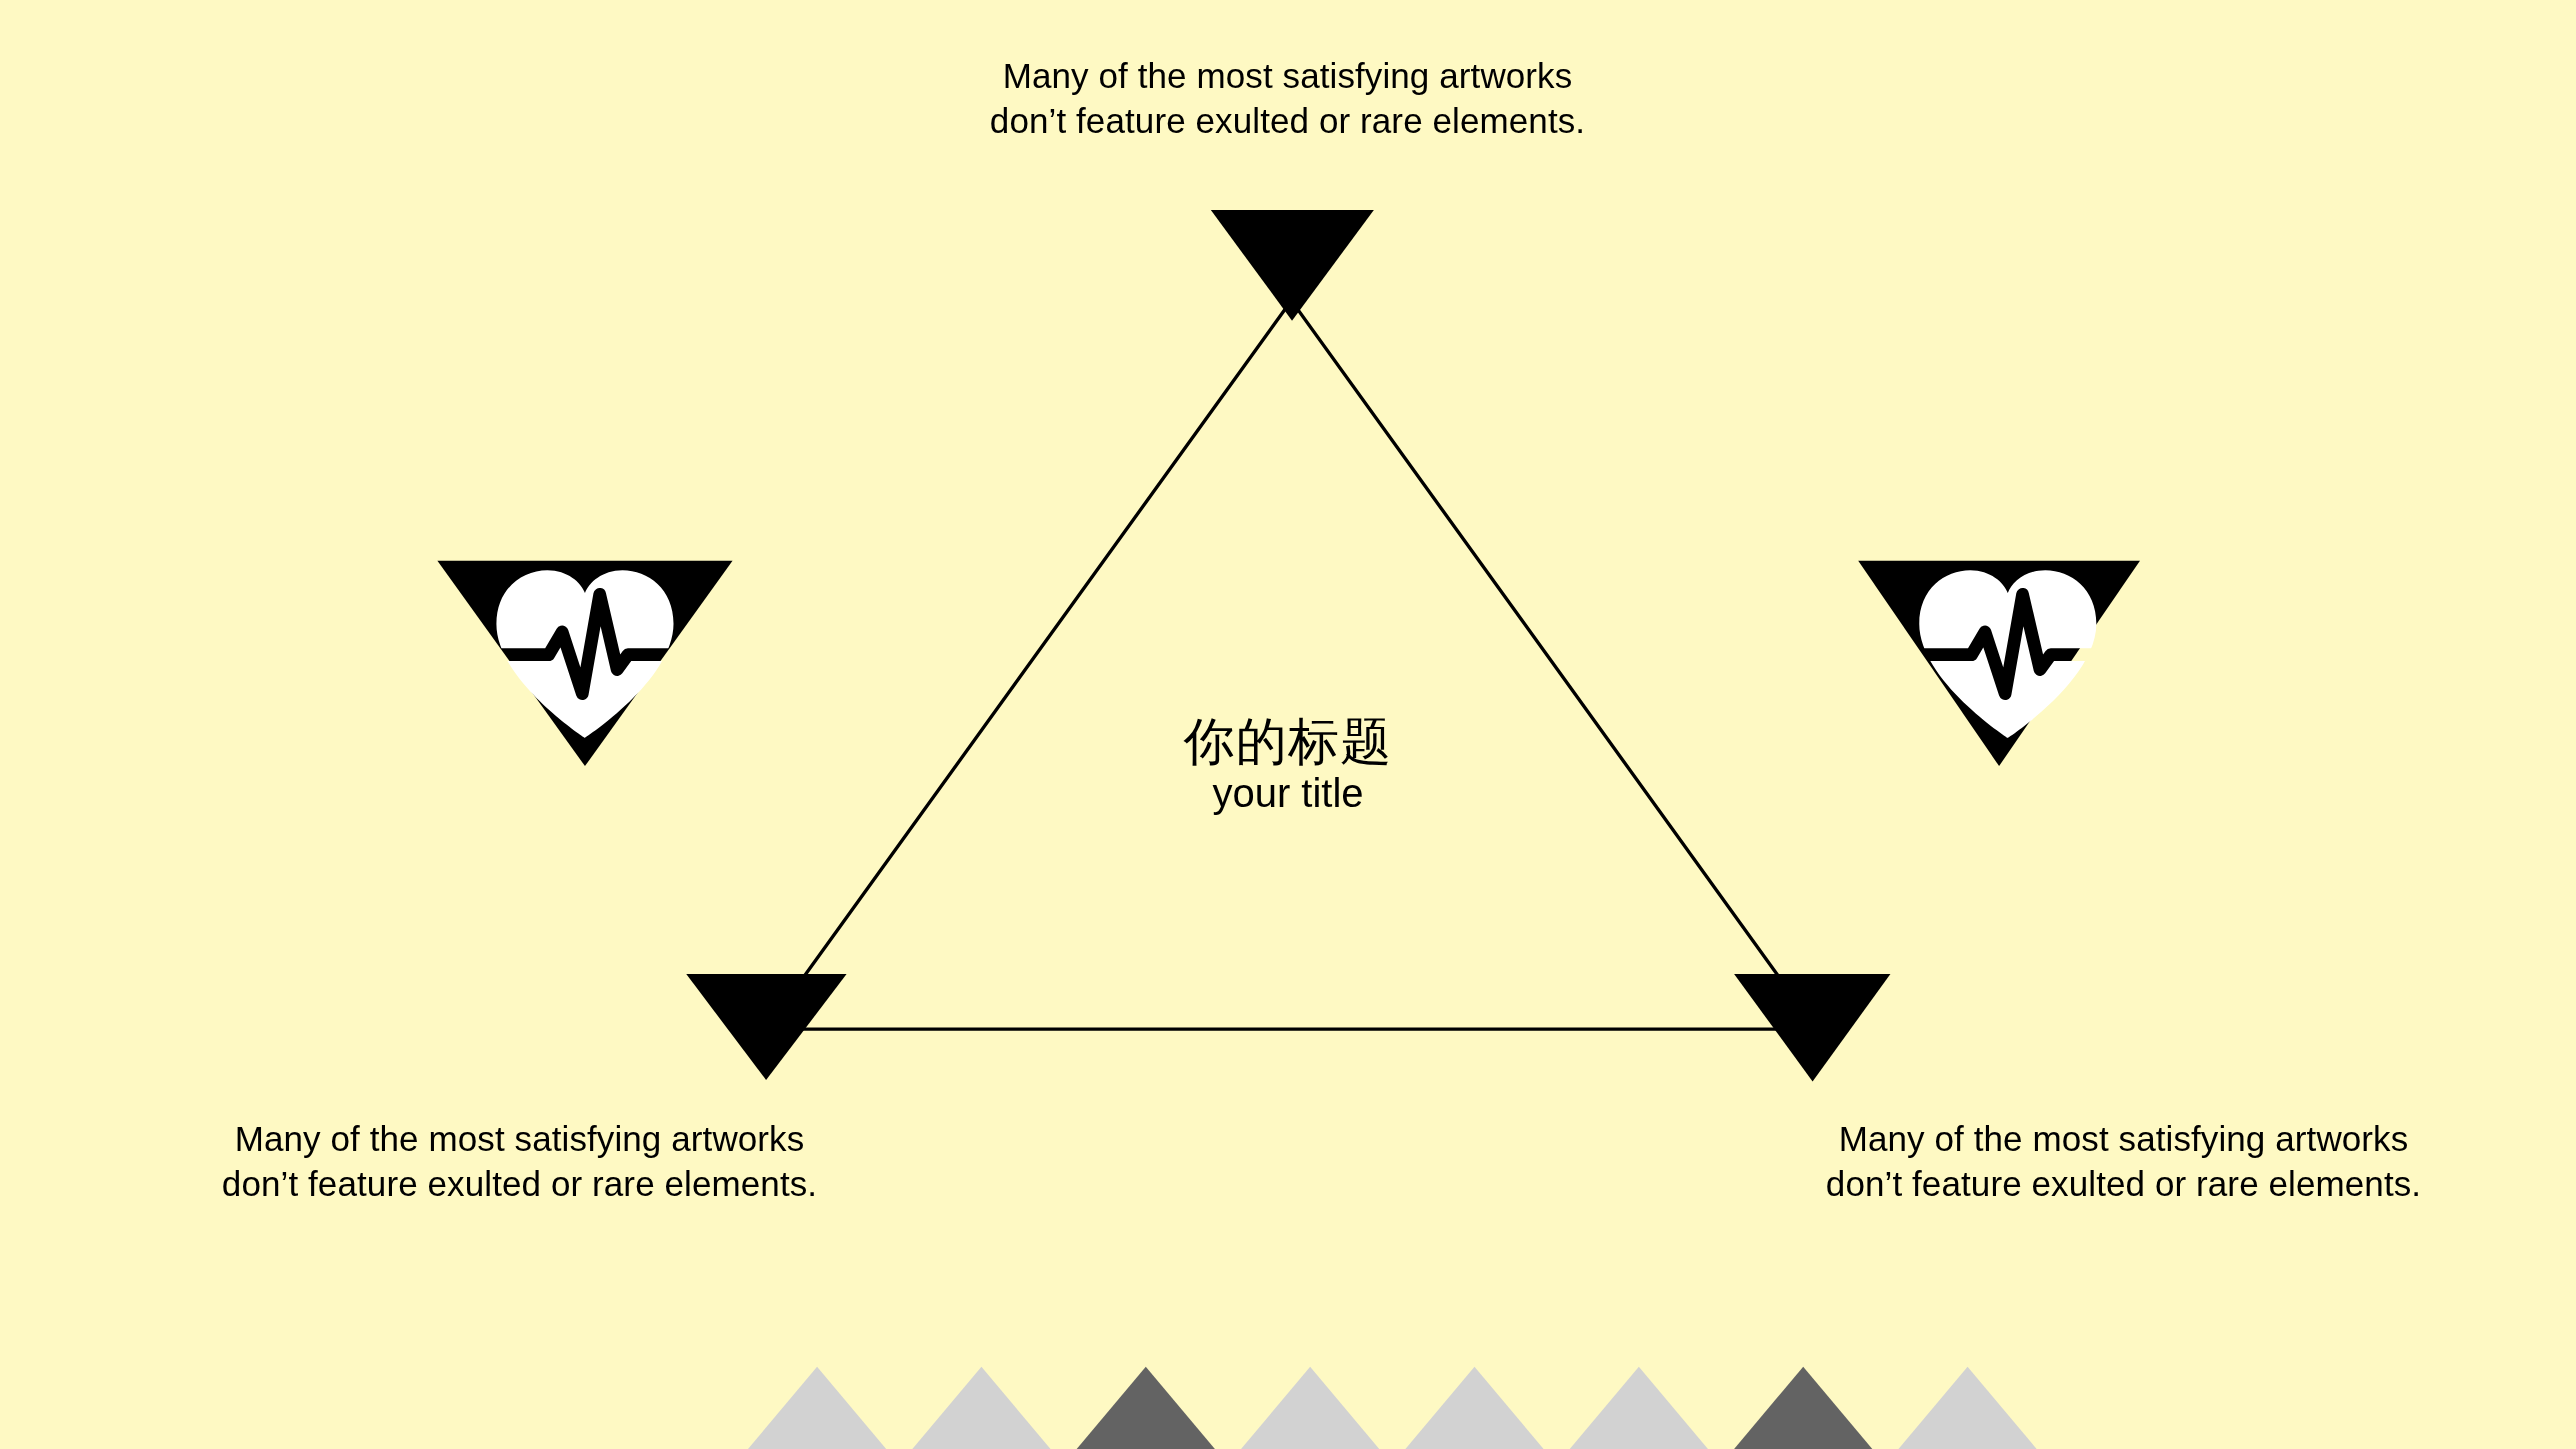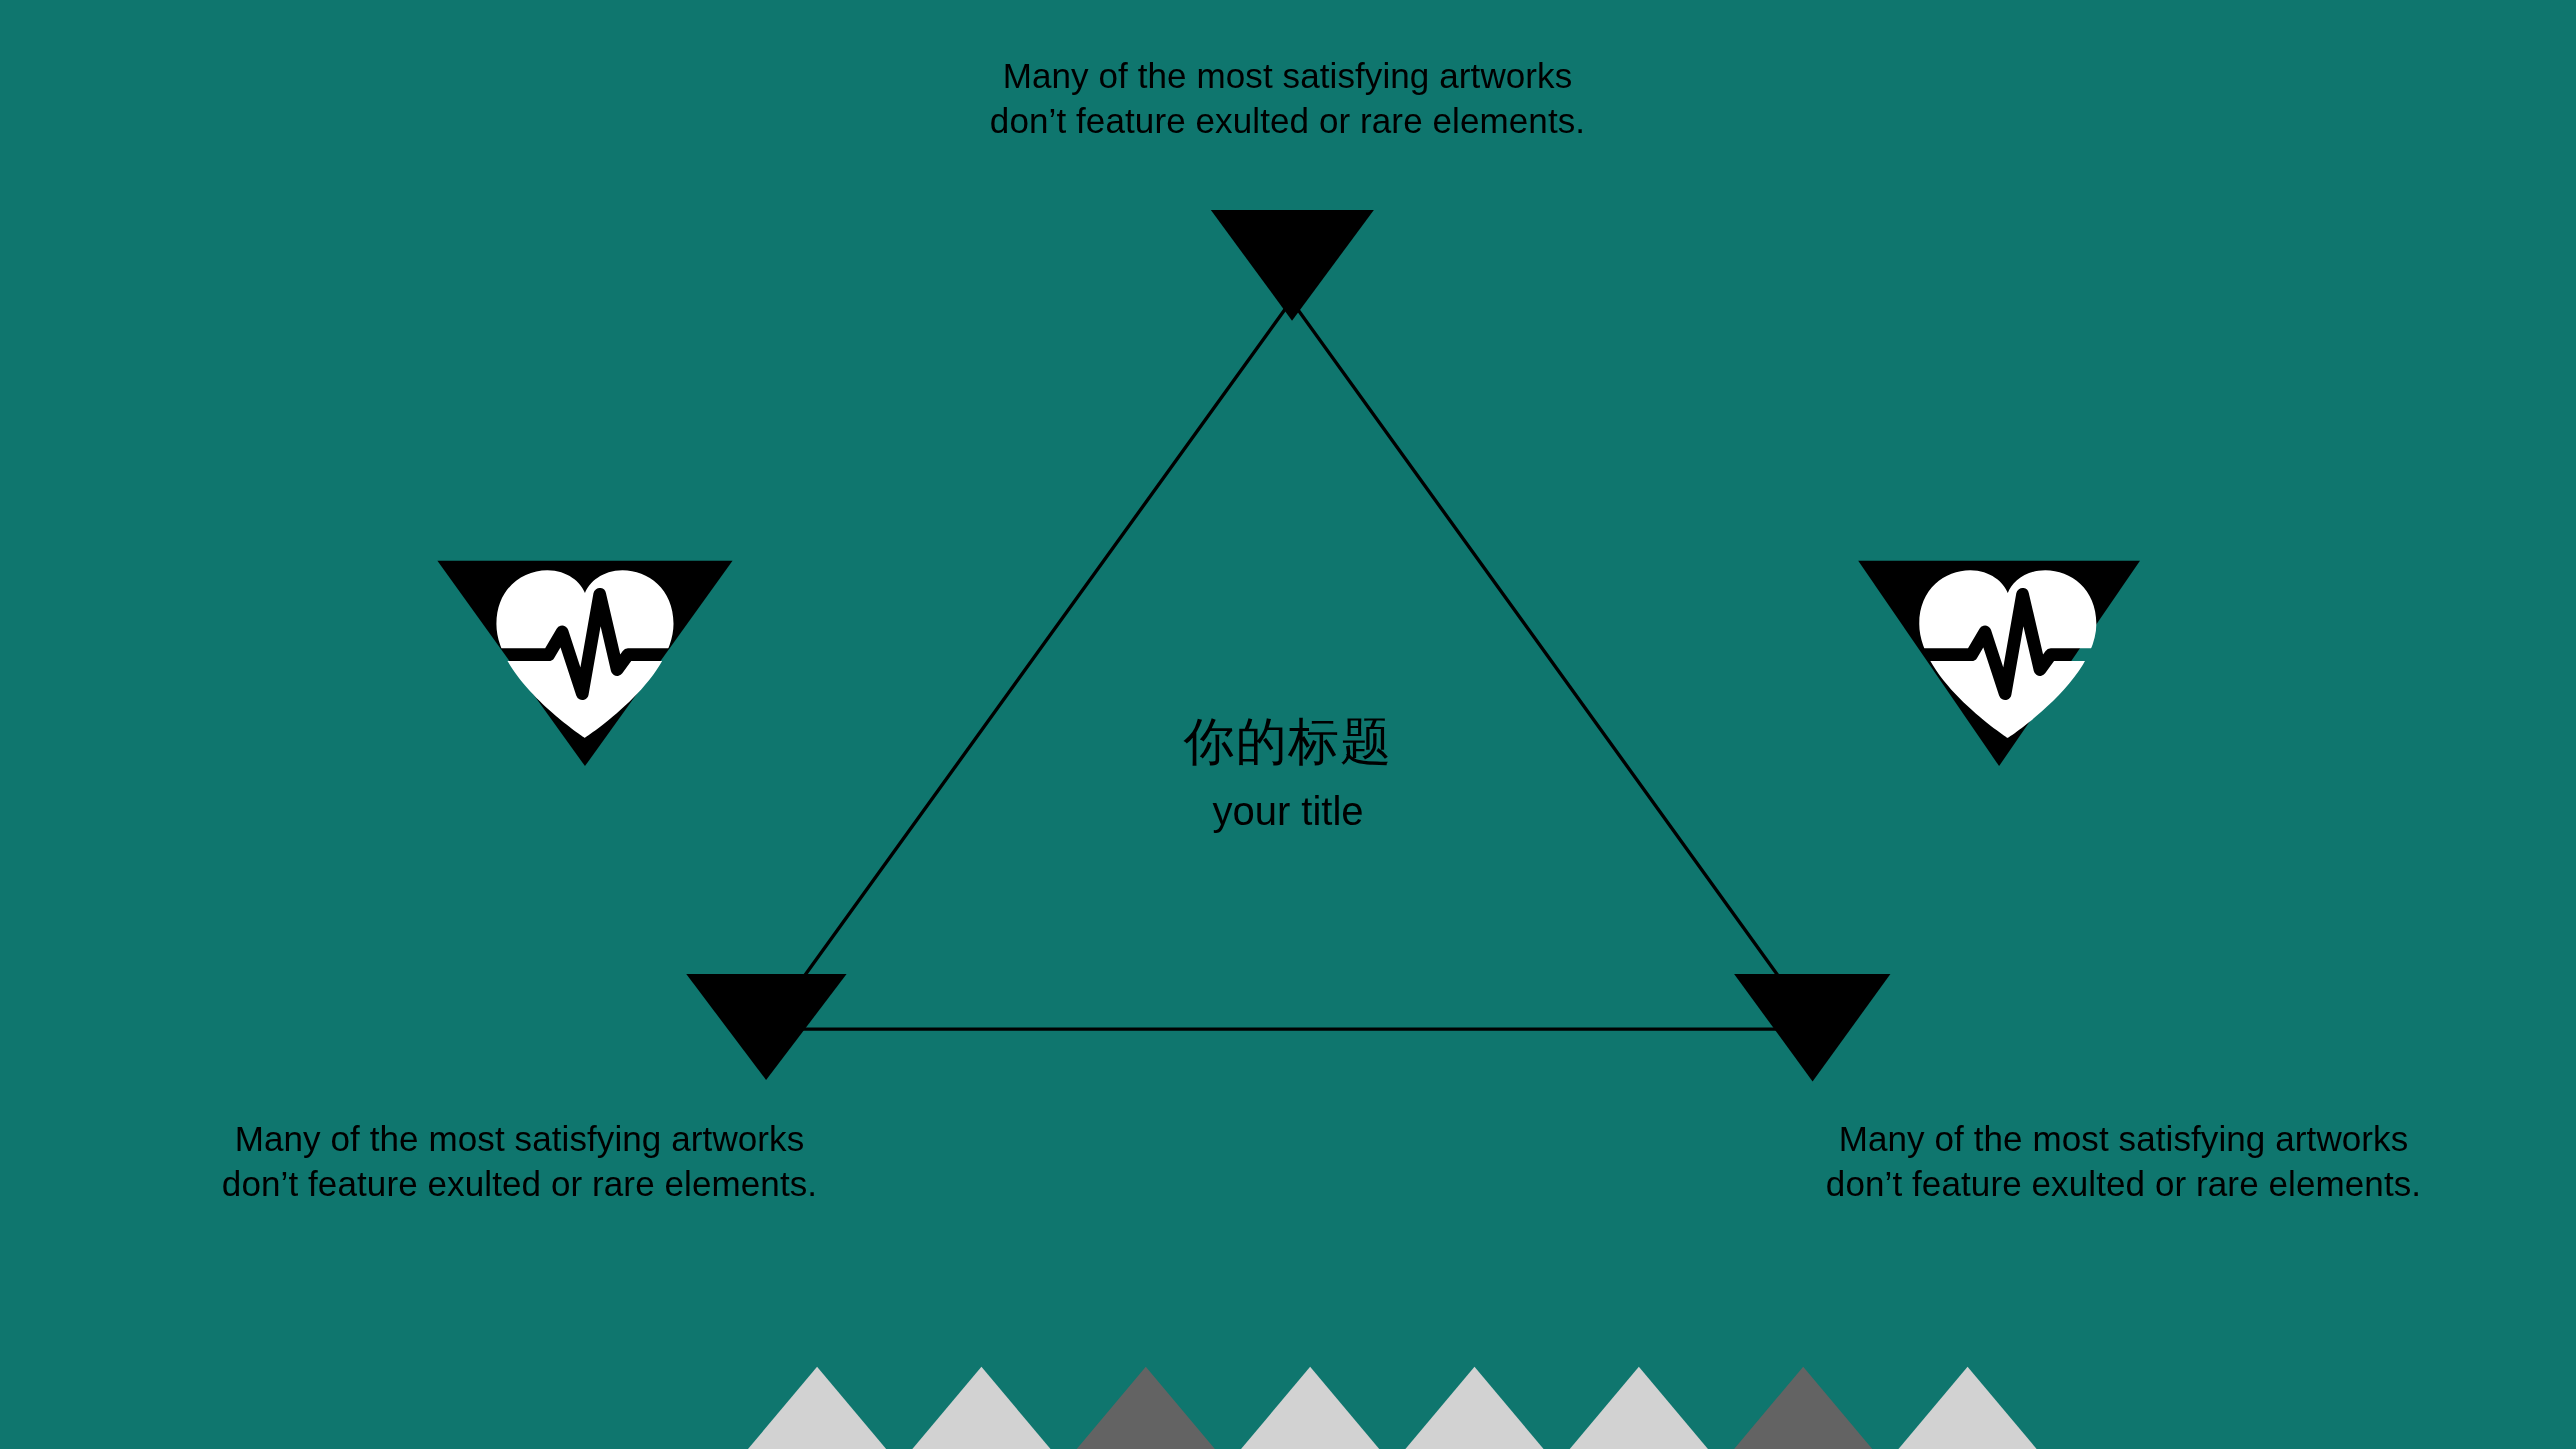--- a/index.html
+++ b/index.html
@@ -16,21 +16,21 @@
     color: #000000;
     position: relative;
   }
 
   #slide {
     position: absolute;
     left: 0;
     top: 0;
     width: 2576px;
     height: 1449px;
-    background: #0f766e;
+    background: #fef9c3;
   }
 
   
   #diagram-layer {
     position: absolute;
     left: 0;
     top: 0;
     width: 2576px;
     height: 1449px;
   }
@@ -78,21 +78,21 @@
     font-size: 51px;
     line-height: 1.08;
     color: #000000;
     font-family: "DejaVu Sans", "Liberation Sans", sans-serif;
     letter-spacing: 1.3px;
   }
   #center-title .title-en {
     display: block;
     font-size: 40px;
     line-height: 1.16;
-    margin-top: 19px;
+    margin-top: 1px;
     color: #000000;
     font-family: "Liberation Sans", sans-serif;
   }
 
   
   #bottom-strip {
     position: absolute;
     left: 0;
     bottom: 0;
     width: 2576px;

